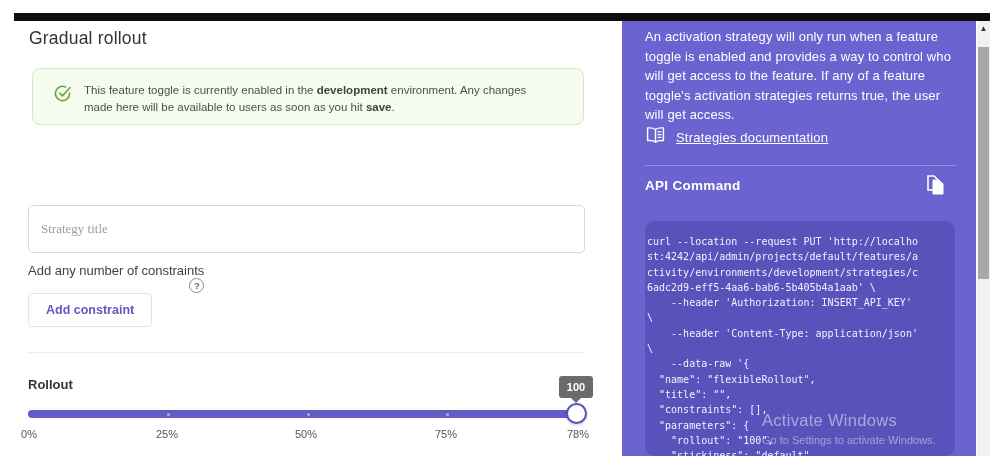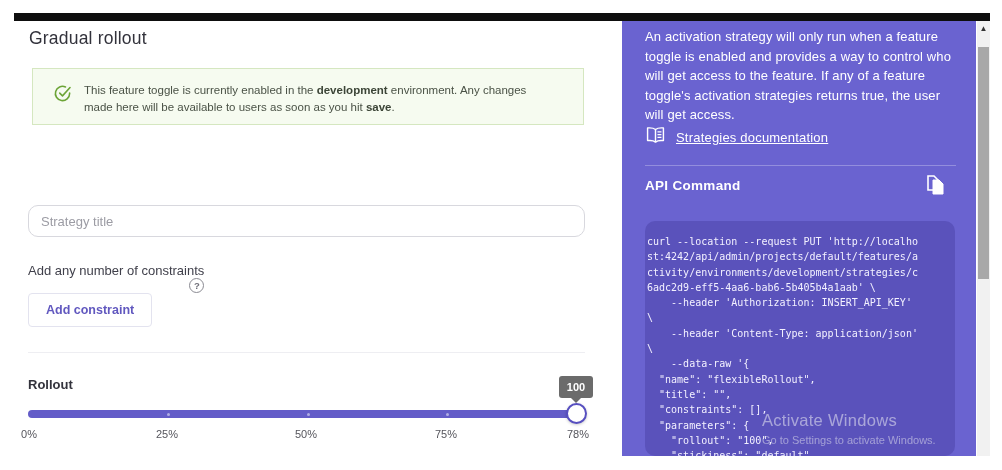--- a/index.html
+++ b/index.html
@@ -5,29 +5,29 @@
   html,body{margin:0;padding:0;background:#fff;}
   body{font-family:"Liberation Sans","DejaVu Sans",sans-serif;-webkit-font-smoothing:antialiased;}
   .screen{position:relative;width:1002px;height:470px;background:#fff;overflow:hidden;}
 
   .top-bar{position:absolute;left:14px;top:13px;width:976px;height:8px;background:#0e0e0e;}
 
   
   .page-title{position:absolute;left:29px;top:28px;font-size:17.5px;color:#32323b;letter-spacing:.2px;}
 
   .alert{position:absolute;left:32px;top:68px;width:552px;height:57px;background:#f6fbf0;
-         border:1px solid #d5e7c0;border-radius:0;box-sizing:border-box;display:flex;align-items:flex-start;}
+         border:1px solid #d5e7c0;border-radius:8px;box-sizing:border-box;display:flex;align-items:flex-start;}
   .alert-icon{margin:15px 12px 0 20px;flex:0 0 auto;}
   .alert-text{margin-top:13px;font-size:11.5px;line-height:17px;color:#4a5246;max-width:470px;}
   .alert-text b{color:#3c4537;}
 
   .field-label{position:absolute;left:28px;top:179px;font-size:13px;color:#40404b;}
-  .title-input{position:absolute;left:28px;top:205px;width:557px;height:32px;box-sizing:border-box;
-         border:1px solid #d8d8de;border-radius:10px;padding:0 12px;font-size:13px;color:#333;
-         font-family:Liberation Sans, sans-serif;outline:none;}
+  .title-input{position:absolute;left:28px;top:205px;width:557px;height:48px;box-sizing:border-box;
+         border:1px solid #d8d8de;border-radius:5px;padding:0 12px;font-size:13px;color:#333;
+         font-family:Liberation Serif, serif;outline:none;}
   .title-input::placeholder{color:#9c9ca4;opacity:1;}
 
   .constraints-row{position:absolute;left:28px;top:263px;font-size:13px;color:#40404b;display:flex;align-items:flex-end;flex-direction:column;}
   .help-icon{display:inline-flex;align-items:center;justify-content:center;width:15px;height:15px;border-radius:50%;
          border:1.4px solid #8a8a92;color:#6f6f78;font-size:9.5px;margin-left:7px;box-sizing:border-box;font-weight:bold;}
 
   .add-constraint-btn{position:absolute;left:28px;top:293px;height:34px;padding:0 17px;background:#fff;
          border:1px solid #e3e3ef;border-radius:4px;color:#6158bf;font-weight:bold;font-size:12.5px;
          font-family:"Liberation Sans","DejaVu Sans",sans-serif;cursor:pointer;}
 

